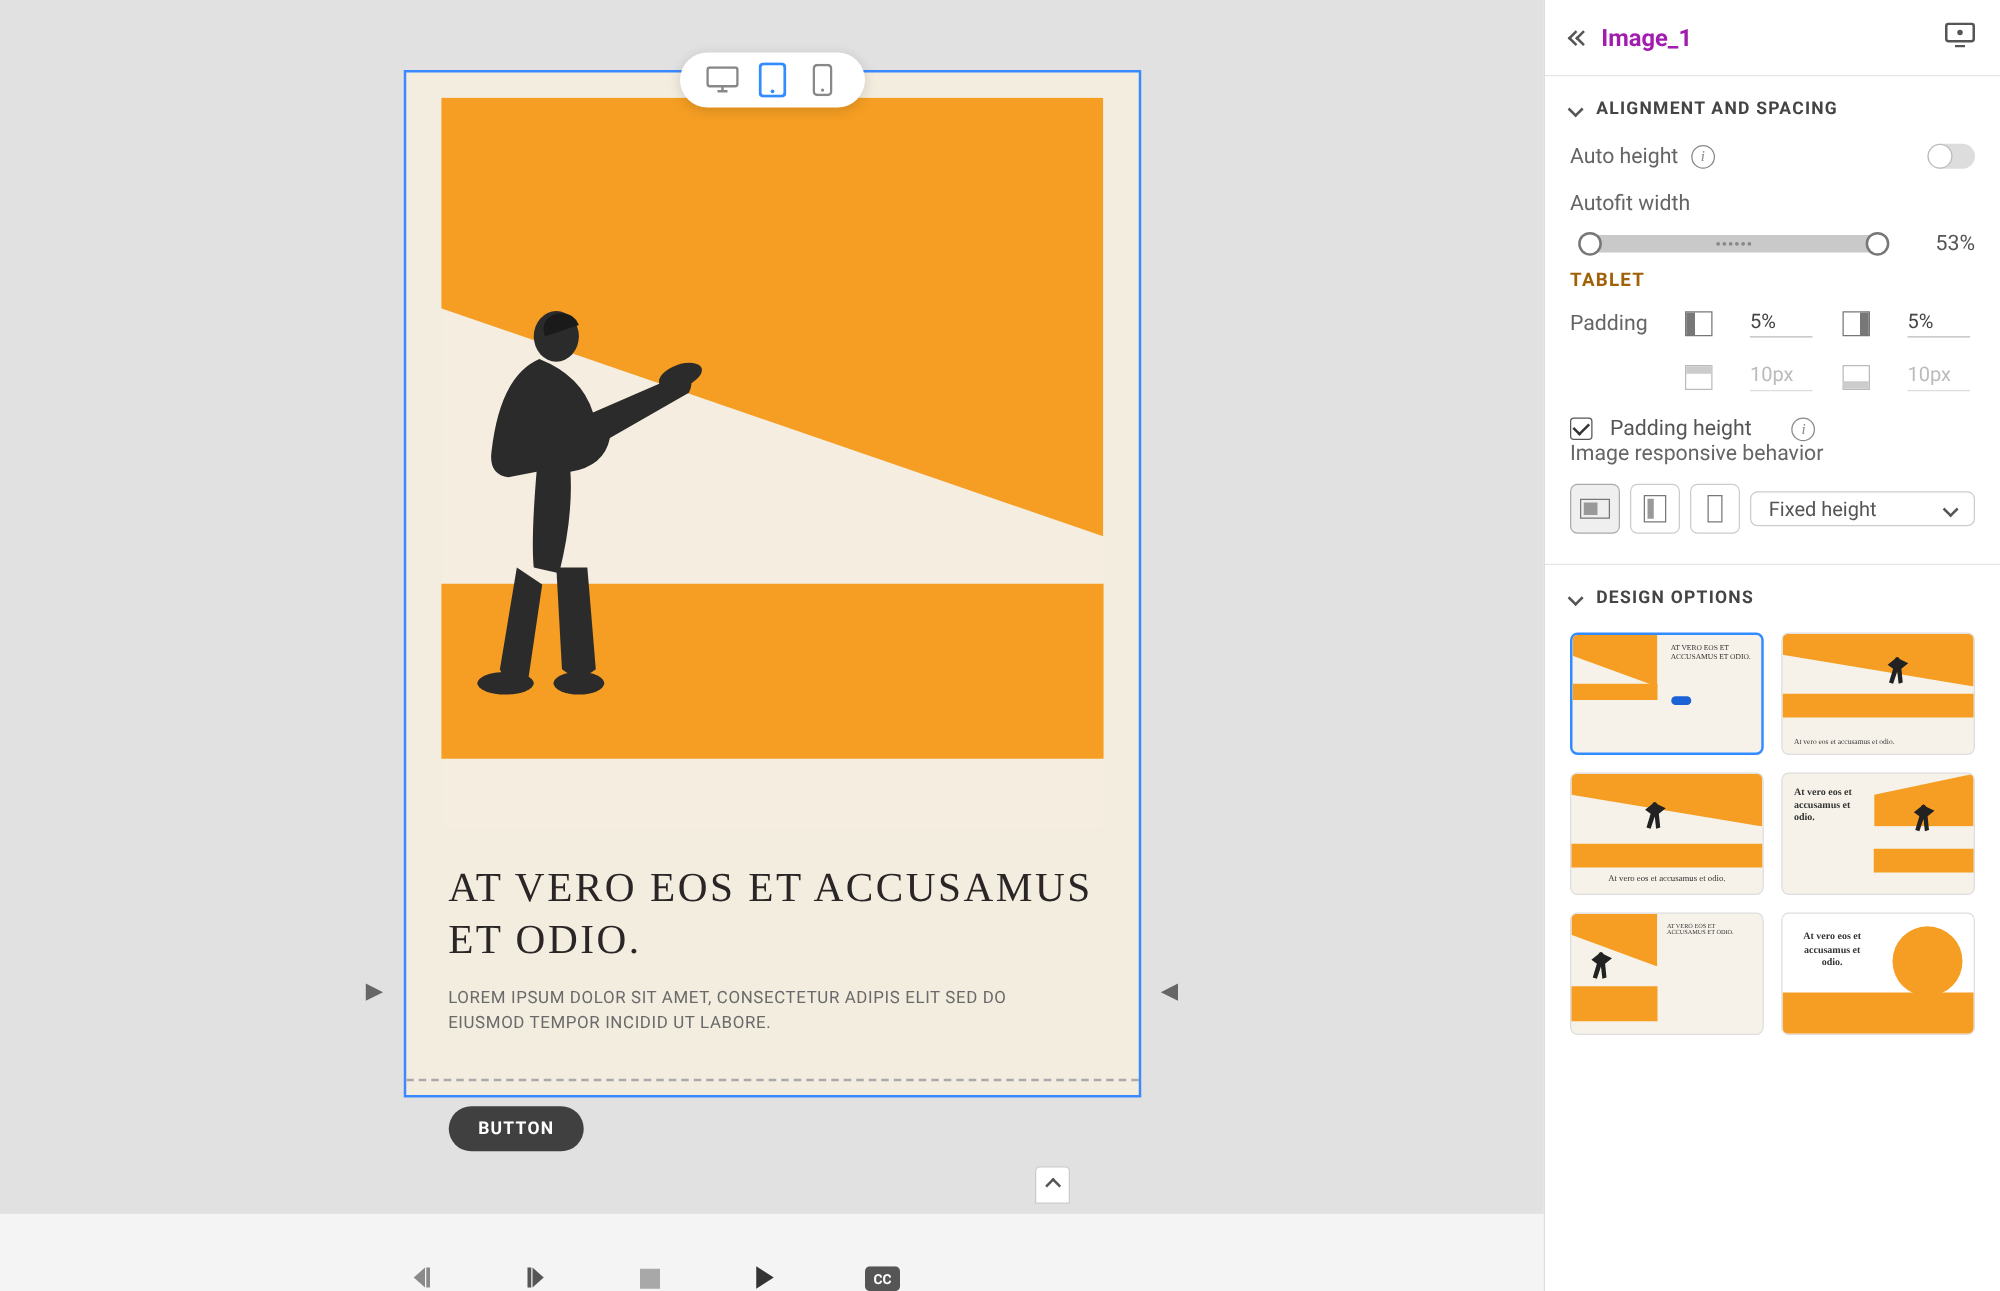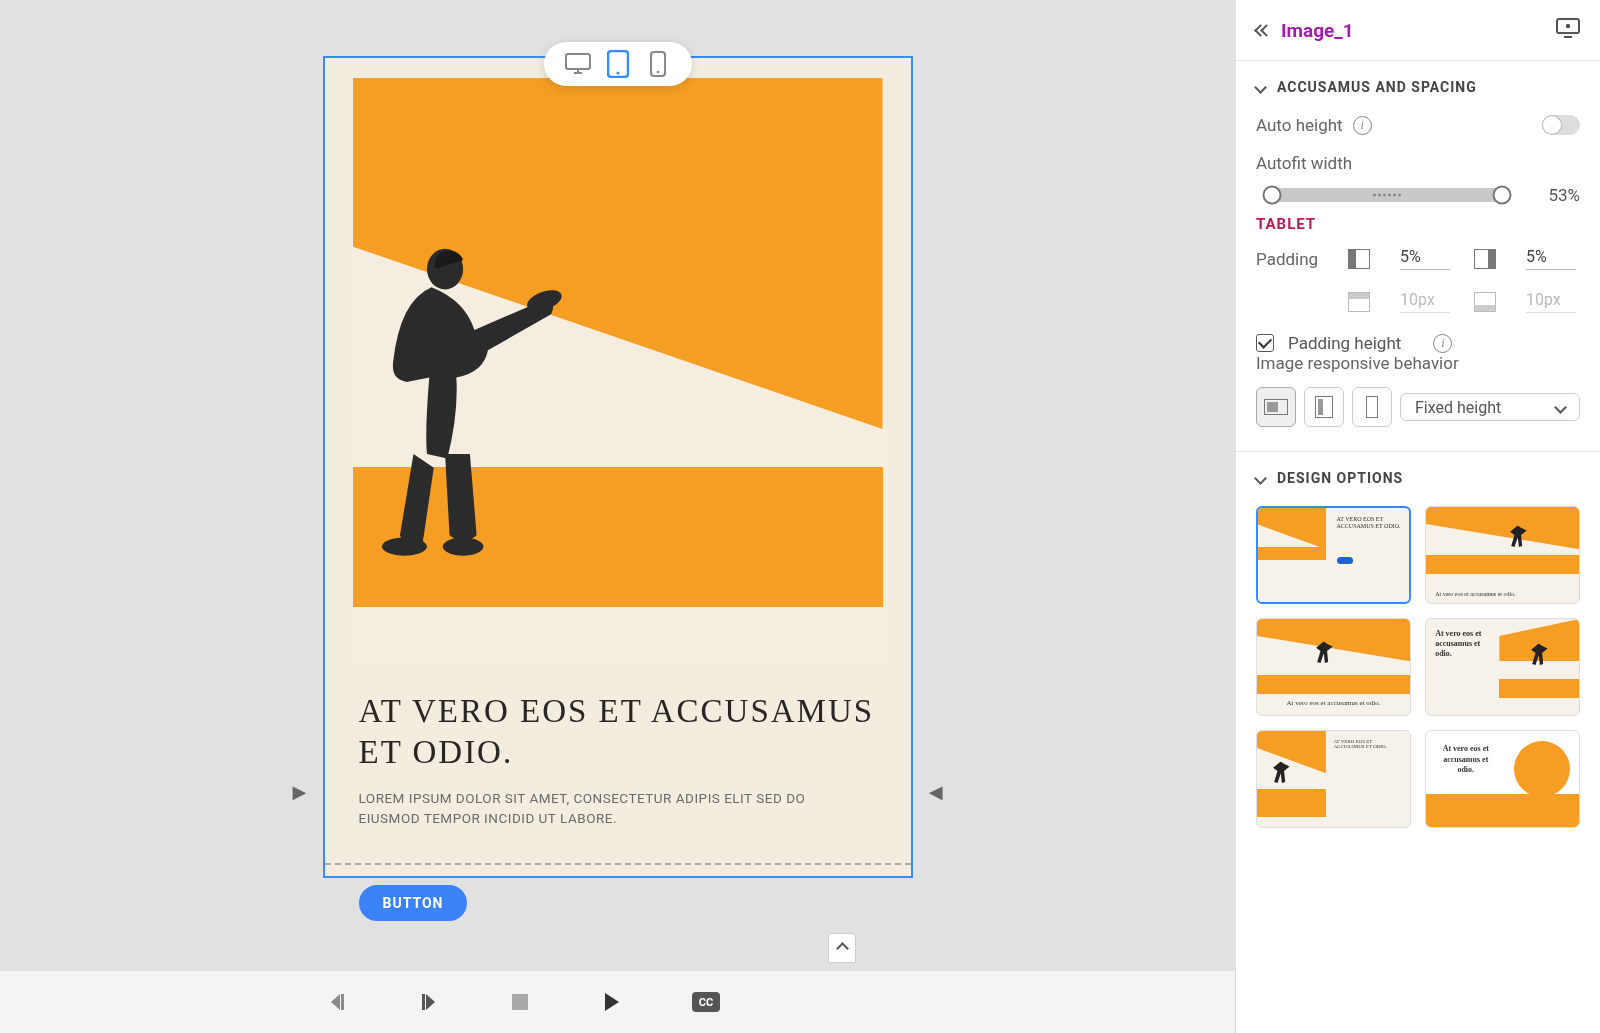--- a/index.html
+++ b/index.html
@@ -45,24 +45,24 @@
     .figure svg { width:100%; height:100%; }
 
     .headline { margin: 28px 34px 0 34px; font-family: Georgia, "Times New Roman", serif; font-size:33px; letter-spacing:2px; color:#2a2626; line-height:1.25; }
     .subtext  { margin: 14px 34px 0 34px; font-size:13.5px; color:#6a6a6a; letter-spacing:0.5px; line-height:1.55; max-width:470px; }
 
     .fold-line { margin: 34px 0 0 0; border:none; border-top:2px dashed #aaa; }
     .fold-arrow { position:absolute; font-size:18px; color:#666; }
     .fold-arrow.l { left:-30px; top:725px; }
     .fold-arrow.r { right:-30px; top:725px; }
 
-    .btn { margin: 20px 0 0 34px; display:inline-block; background:#3b82f6; color:#fff; font-size:14px; font-weight:700; letter-spacing:1px; padding:10px 24px; border-radius:999px; }
+    .btn { margin: 20px 0 0 34px; display:inline-block; background:#404040; color:#fff; font-size:14px; font-weight:700; letter-spacing:1px; padding:10px 24px; border-radius:999px; }
 
     
-    .transport { position:absolute; left:0; right:0; bottom:0; height:62px; background:#f4f4f4; display:flex; align-items:center; justify-content:center; gap:70px; padding-left:330px; padding-right:520px;}
+    .transport { position:absolute; left:0; right:0; bottom:0; height:62px; background:#f4f4f4; display:flex; align-items:flex-end; justify-content:center; gap:70px; padding-left:330px; padding-right:520px;}
     .tp-btn svg { display:block; }
     .tp-btn { cursor:pointer; }
 
     
     .panel { width:365px; background:#fff; border-left:1px solid #ddd; height:100%; overflow-y:auto; }
     .panel-head { display:flex; align-items:center; justify-content:space-between; padding:18px 20px; border-bottom:1px solid #e6e6e6;}
     .panel-head-left { display:flex; align-items:center; gap:10px; }
     .panel-title { font-size:19px; font-weight:700; color:#a21caf; }
     .section { padding:18px 20px 24px 20px; border-bottom:1px solid #e6e6e6; }
     .sect-head { display:flex; align-items:center; gap:12px; font-size:14px; font-weight:700; letter-spacing:1px; color:#444; margin-bottom:20px; cursor:pointer;}
@@ -71,21 +71,21 @@
     .info-icn { display:inline-flex; width:19px; height:19px; border:1.5px solid #888; border-radius:50%; align-items:center; justify-content:center; font-size:12px; color:#888; font-style:italic; font-family:serif; }
     .toggle { width:38px; height:20px; border-radius:999px; background:#ddd; position:relative; }
     .toggle::after{ content:""; position:absolute; left:1px; top:1px; width:18px; height:18px; background:#fff; border-radius:50%; box-shadow:0 0 0 1px #bbb;}
     .slider-wrap { display:flex; align-items:center; gap:16px; }
     .slider { flex:1; height:20px; position:relative; }
     .slider-track { position:absolute; left:10px; right:10px; top:50%; transform:translateY(-50%); height:14px; background:#c9c9c9; border-radius:7px; }
     .slider-grip { position:absolute; top:50%; left:50%; transform:translate(-50%,-50%); display:flex; gap:2px;}
     .slider-grip span{ width:3px; height:3px; background:#888; border-radius:50%;}
     .slider-thumb { position:absolute; top:50%; transform:translate(-50%,-50%); width:19px; height:19px; border:2.5px solid #777; background:#fff; border-radius:50%; }
     .slider-val { font-size:17px; color:#555; width:46px; text-align:right;}
-    .subhead { font-size:15px; font-weight:700; letter-spacing:1px; color:#be185d; margin:10px 0 14px 0;}
+    .subhead { font-size:15px; font-weight:700; letter-spacing:1px; color:#a16207; margin:10px 0 14px 0;}
     .pad-grid { display:grid; grid-template-columns:auto auto 54px auto 54px; align-items:center; column-gap:14px; row-gap:18px;gap:20px;}
     .pad-grid .lbl{ grid-row:1; }
     .box-icn { width:22px; height:20px; border:1.5px solid #777; position:relative; }
     .box-icn.left::before { content:""; position:absolute; left:0; top:0; bottom:0; width:7px; background:#777;}
     .box-icn.right::before{ content:""; position:absolute; right:0; top:0; bottom:0; width:7px; background:#777;}
     .box-icn.top::before  { content:""; position:absolute; left:0; top:0; right:0; height:6px; background:#ccc;}
     .box-icn.bot::before  { content:""; position:absolute; left:0; bottom:0; right:0; height:6px; background:#ccc;}
     .box-icn.top,.box-icn.bot{ border-color:#bbb;}
     .inp { border:none; border-bottom:1.5px solid #bbb; font-size:16px; color:#444; width:50px; padding-bottom:3px; background:transparent;}
     .inp.disabled{ color:#bbb; border-bottom-color:#ddd;}
@@ -227,21 +227,21 @@
             <rect x="1" y="1" width="22" height="14" rx="2" fill="none" stroke="#555" stroke-width="2"></rect>
             <circle cx="12" cy="8" r="2.2" fill="#555"></circle>
             <path d="M8 19h8" stroke="#555" stroke-width="2"></path>
           </svg>
       </span>
     </div>
 
     <div class="section">
       <div class="sect-head">
         <span class="chev down"></span>
-        <span>ACCUSAMUS AND SPACING</span>
+        <span>ALIGNMENT AND SPACING</span>
       </div>
 
       <div class="row">
         <span style="display:flex;align-items:center;gap:10px">
           <span class="lbl">Auto height</span>
           <span class="info-icn">i</span>
         </span>
         <span class="toggle"></span>
       </div>
 

